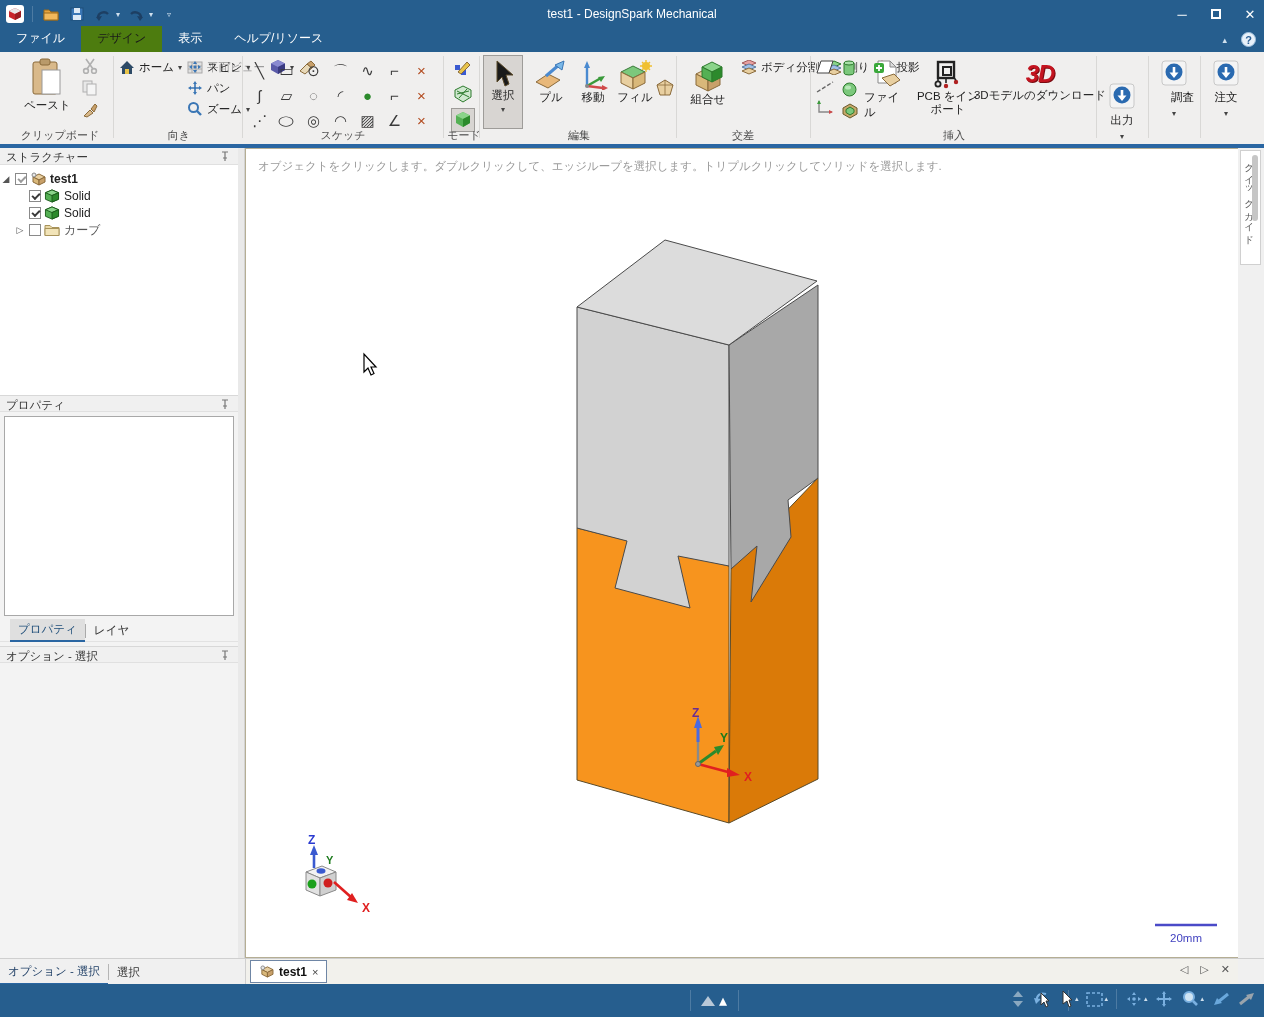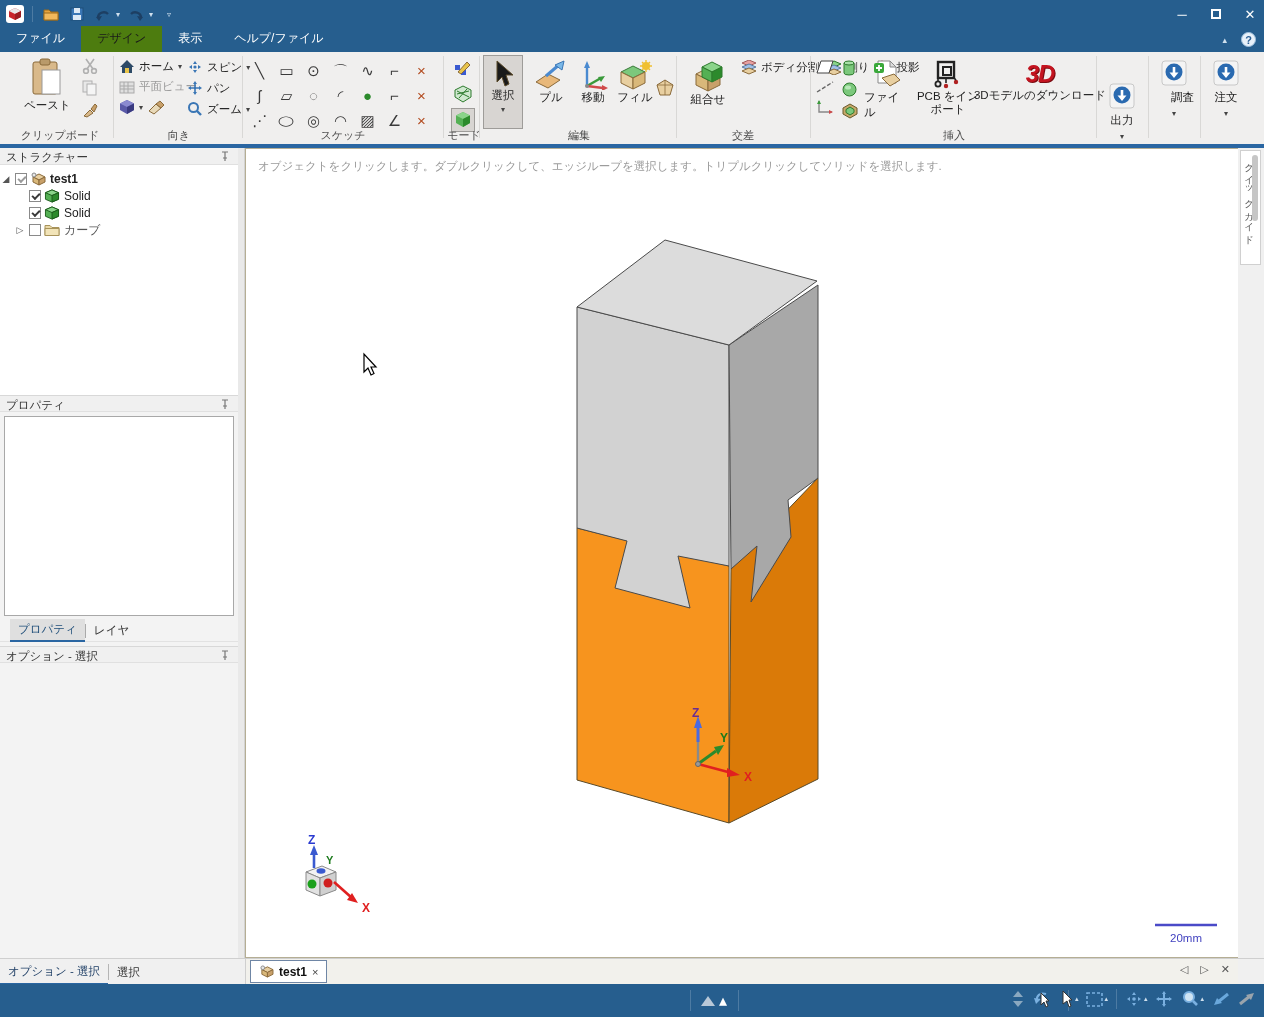--- a/index.html
+++ b/index.html
@@ -130,34 +130,35 @@
         <span class="caret-sm">▾</span>
       <div class="qat-btn">
         <svg class="icon-svg" width="16" height="13" viewBox="0 0 16 13">
             <path d="M13,10 C13,4 6,3 3,6" fill="none" stroke="#1d3f63" stroke-width="2.4"></path>
             <polygon points="15,9 9,8 12,13" fill="#1d3f63"></polygon>
           </svg>
       </div>
         <span class="caret-sm">▾</span>
       <span class="caret-sm" style="margin-left:8px;">▿</span>
     </div>
+    <div id="title-text">test1 - DesignSpark Mechanical</div>
     <div class="winbtns">
       <div class="winbtn">─</div>
       <div class="winbtn">
           <div class="maxbox" style="margin:0 auto;"></div>
         </div>
       <div class="winbtn">✕</div>
     </div>
   </div>
 
   <div id="tabrow">
     <div class="rtab">ファイル</div>
     <div class="rtab active">デザイン</div>
     <div class="rtab">表示</div>
-    <div class="rtab">ヘルプ/ファイル</div>
+    <div class="rtab">ヘルプ/リソース</div>
   </div>
   <div id="tabrow-right">
     <span class="collapse-caret">▴</span>
     <span class="help-circle">?</span>
   </div>
 
   <div id="ribbon">
 
     <div class="rgroup" style="left:8px; width:104px;">
       <div class="bigbtn" style="left:16px; top:6px;">
@@ -187,21 +188,21 @@
               <path d="M2,14 L8,8 L11,11 L5,15 z" fill="#d9b98a" stroke="#8a6a3a"></path>
               <path d="M9,7 L13,2 L15,4 L12,10 z" fill="#c8a06a" stroke="#8a6a3a"></path>
             </svg>
           </span>
       </div>
       <div class="rgroup-label">クリップボード</div>
     </div>
     <div class="rdiv" style="left:113px;"></div>
 
     <div class="rgroup" style="left:117px; width:124px;">
-      <div style="position:absolute; left:2px; top:7px; display:flex; flex-direction:column; gap:5px;">
+      <div style="position:absolute; left:2px; top:7px; display:flex; flex-direction:row; gap:5px;">
         <div class="rsmall-row">
           <svg class="icon-svg" width="16" height="15" viewBox="0 0 16 15">
               <polygon points="8,1 15,8 13,8 13,14 3,14 3,8 1,8" fill="#2d4a66"></polygon>
               <rect x="6" y="9" width="4" height="5" fill="#e8c44a"></rect>
             </svg>
           <span>ホーム</span>
             <span class="caret-dark">▾</span>
         </div>
         <div class="rsmall-row" style="color:#9a9a9a;">
           <svg class="icon-svg" width="16" height="14" viewBox="0 0 16 14">

